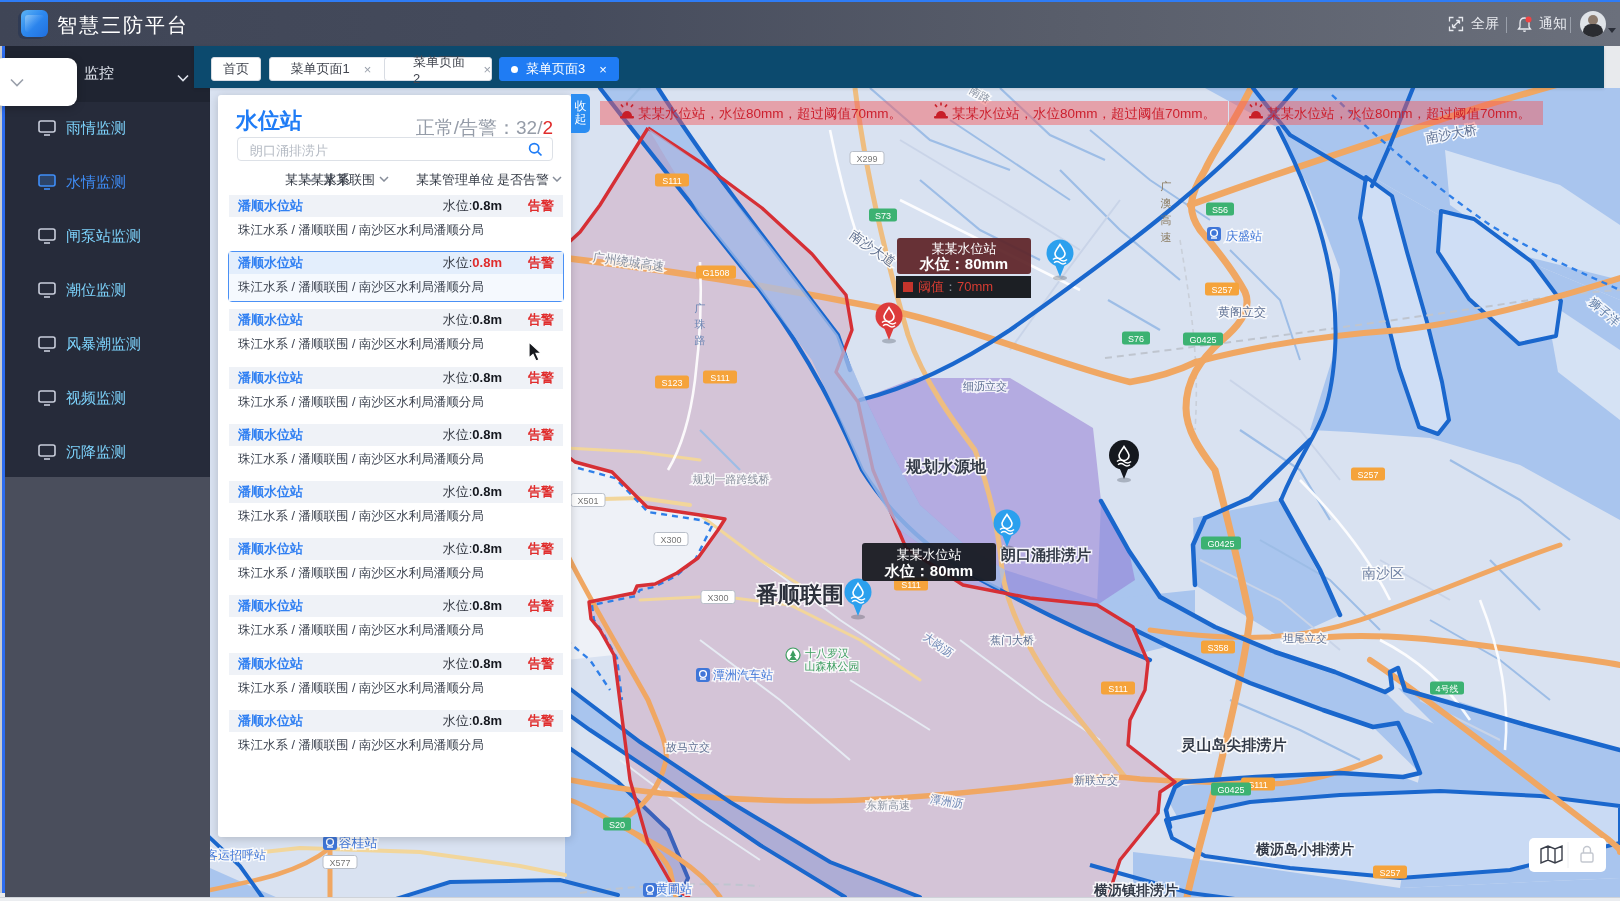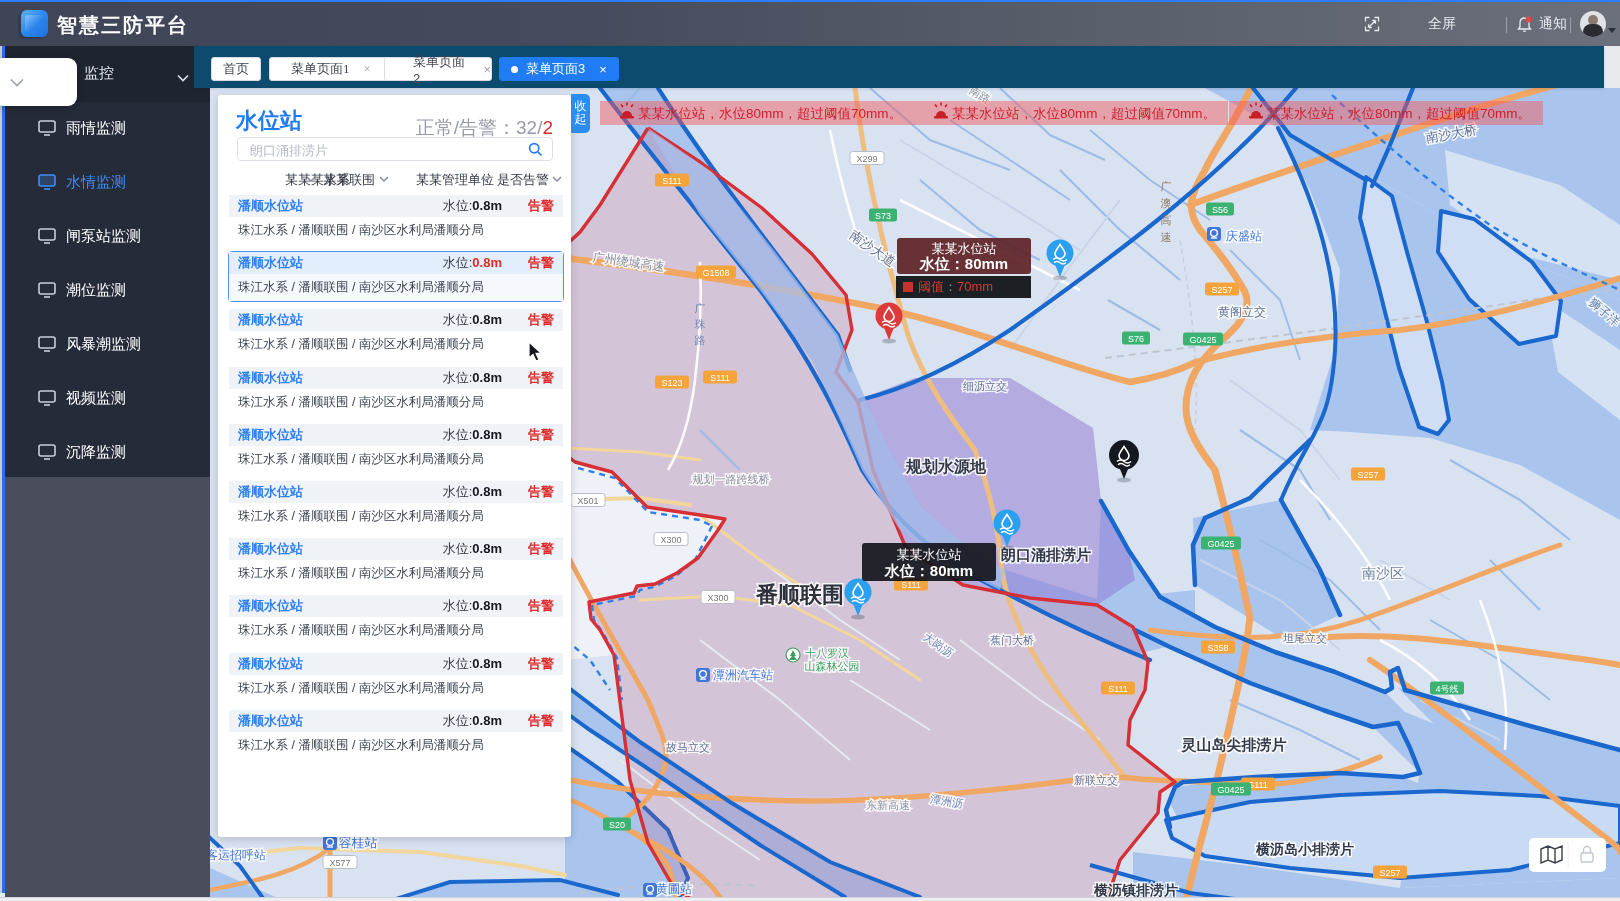--- a/index.html
+++ b/index.html
@@ -4,30 +4,30 @@
 <style>
 * { margin:0; padding:0; box-sizing:border-box; }
 html,body { width:1620px; height:901px; overflow:hidden; font-family:"Liberation Sans",sans-serif; background:#e8eaed; }
 #app { position:relative; width:1620px; height:901px; }
 
 #navbar { position:absolute; left:0; top:0; width:1620px; height:46px;
   background:linear-gradient(90deg,#3f4556 0%,#454b5c 35%,#585d6a 65%,#6b707c 100%);
   border-top:2px solid #2e7cf6; }
 #logo { position:absolute; left:21px; top:8px; width:27px; height:27px; border-radius:6px;
   background:linear-gradient(135deg,#5db4f5 0%,#2e8af0 45%,#1f6fe0 100%); box-shadow:-3px 2px 0 rgba(20,40,80,.35);}
-#title { position:absolute; left:57px; top:10px; color:#fff; font-size:20px; font-weight:bold; letter-spacing:2px; }
+#title { position:absolute; left:57px; top:10px; color:#fff; font-size:20px; font-weight:normal; letter-spacing:2px; }
 .nav-right { position:absolute; top:0; height:44px; display:flex; align-items:center; color:#e8eaef; font-size:14px; }
 .nav-div { width:1px; height:16px; background:#9aa0ab; }
 
 #side-sliver { position:absolute; left:0; top:46px; width:2px; height:847px; background:#c8cacd; }
 #side-blue { position:absolute; left:2px; top:46px; width:3px; height:847px; background:#2d6df0; }
 #sidebar { position:absolute; left:5px; top:46px; width:205px; height:851px; background:#4a4e5c; }
 #side-menu { position:absolute; left:0; top:0; width:205px; height:431px; background:#262b3a; }
 #side-header { position:absolute; left:0; top:0; width:205px; height:56px; background:#1f2431; }
-.mi { position:absolute; left:0; width:205px; height:54px; display:flex; align-items:center; color:#ffffff; font-size:15px; }
+.mi { position:absolute; left:0; width:205px; height:54px; display:flex; align-items:center; color:#7dd3fc; font-size:15px; }
 .mi svg { margin-left:33px; margin-right:10px; }
 .mi.act { color:#3f8ef8; }
 #float-box { position:absolute; left:-6px; top:58px; width:83px; height:48px; background:#fff; border-radius:9px; box-shadow:0 2px 8px rgba(0,0,0,.25); }
 
 #tabbar { position:absolute; left:194px; top:46px; width:1410px; height:42px; background:#0c4a6e; box-shadow:0 1px 3px rgba(0,0,0,.12); }
 .tab { position:absolute; top:11px; height:24px; border:1px solid #d8dce3; border-radius:3px; background:#fff;
   font-size:13px; color:#41454f; display:flex; align-items:center; justify-content:center; }
 .tab .x { color:#9aa0ab; font-size:13px; margin-left:14px; }
 .tab.on { background:#1f7cf4; border-color:#1f7cf4; color:#fff; }
 .tab.on .dot { width:7px; height:7px; border-radius:50%; background:#fff; margin-right:8px; }
@@ -340,21 +340,21 @@
 <path d="M1541,849 L1548,846 L1555,849 L1562,846 L1562,860 L1555,863 L1548,860 L1541,863 Z M1548,846 L1548,860 M1555,849 L1555,863" stroke="#3a3f4a" stroke-width="1.4" fill="none"></path>
 <rect x="1581" y="853" width="12" height="9" rx="1.5" stroke="#c3c7cf" stroke-width="1.4" fill="none"></rect>
         <path d="M1583.5,853 v-3 a3.5,3.5 0 0 1 7,0 v3" stroke="#c3c7cf" stroke-width="1.4" fill="none"></path>
 </svg>
 </div>
 <div id="navbar">
   <div id="logo">
         <div style="position:absolute;left:4px;top:5px;width:19px;height:17px;border-radius:3px;background:linear-gradient(135deg,rgba(255,255,255,.35),rgba(255,255,255,0) 60%);"></div>
       </div>
   <div id="title">智慧三防平台</div>
-  <div class="nav-right" style="left:1364px;gap:41px;">
+  <div class="nav-right" style="left:1448px;">
     <svg width="16" height="16" viewBox="0 0 16 16" style="margin-right:7px;">
           <path d="M1.5 5.5 L1.5 1.5 L5.5 1.5 M10.5 1.5 L14.5 1.5 L14.5 5.5 M14.5 10.5 L14.5 14.5 L10.5 14.5 M5.5 14.5 L1.5 14.5 L1.5 10.5 M4.5 11.5 L11.5 4.5 M11.5 4.5 L8.2 4.5 M11.5 4.5 L11.5 7.8 M4.5 11.5 L7.8 11.5 M4.5 11.5 L4.5 8.2" stroke="#e8eaef" stroke-width="1.3" fill="none"></path>
         </svg>
     <span>全屏</span>
   </div>
   <div class="nav-div" style="position:absolute;left:1506px;top:15px;"></div>
   <div class="nav-right" style="left:1516px;">
     <svg width="17" height="17" viewBox="0 0 17 17" style="margin-right:6px;">
           <path d="M8.5 2 C5.5 2 4 4 4 7 L4 11 L2.5 13 L14.5 13 L13 11 L13 7 C13 4 11.5 2 8.5 2 Z" stroke="#e8eaef" stroke-width="1.3" fill="none"></path>
           <path d="M7 14.5 a1.5 1.5 0 0 0 3 0" fill="#e8eaef"></path>
@@ -407,21 +407,21 @@
           <path d="M6 15 L12 15" stroke="#c9cedb" stroke-width="1.6"></path>
         </svg>沉降监测</div>
 </div>
 <div id="float-box">
       <svg width="14" height="9" viewBox="0 0 14 9" style="position:absolute;left:16px;top:20px;">
         <path d="M1 1.5 L7 7.5 L13 1.5" stroke="#9aa0ab" stroke-width="1.6" fill="none"></path>
       </svg>
     </div>
 <div id="tabbar">
   <div class="tab" style="left:17px;width:50px;">首页</div>
-  <div class="tab" style="left:75px;width:124px;font-family:Liberation Serif, serif;">菜单页面1<span class="x">×</span></div>
+  <div class="tab" style="left:75px;width:124px;">菜单页面1<span class="x">×</span></div>
   <div class="tab" style="left:190px;width:108px;padding-left:28px;">菜单页面2<span class="x">×</span></div>
   <div class="tab on" style="left:305px;width:120px;"><span class="dot"></span>菜单页面3<span class="x" style="color:#fff;">×</span></div>
 </div>
 <div id="panel">
   <div style="position:absolute;left:18px;top:11px;font-size:22px;font-weight:bold;color:#1f7cf6;">水位站</div>
   <div style="position:absolute;right:18px;top:20px;font-size:19px;color:#959ca8;">正常/告警：32/<span style="color:#e02c2c;">2</span></div>
   <div style="position:absolute;left:19px;top:42px;width:316px;height:24px;border:1px solid #dde1e7;border-radius:4px;">
     <span style="position:absolute;left:12px;top:4px;font-size:13px;color:#b4bac3;">朗口涌排涝片</span>
     <svg width="15" height="15" viewBox="0 0 15 15" style="position:absolute;right:9px;top:4px;">
           <circle cx="6.2" cy="6.2" r="4.6" stroke="#1f7cf6" stroke-width="1.7" fill="none"></circle>

